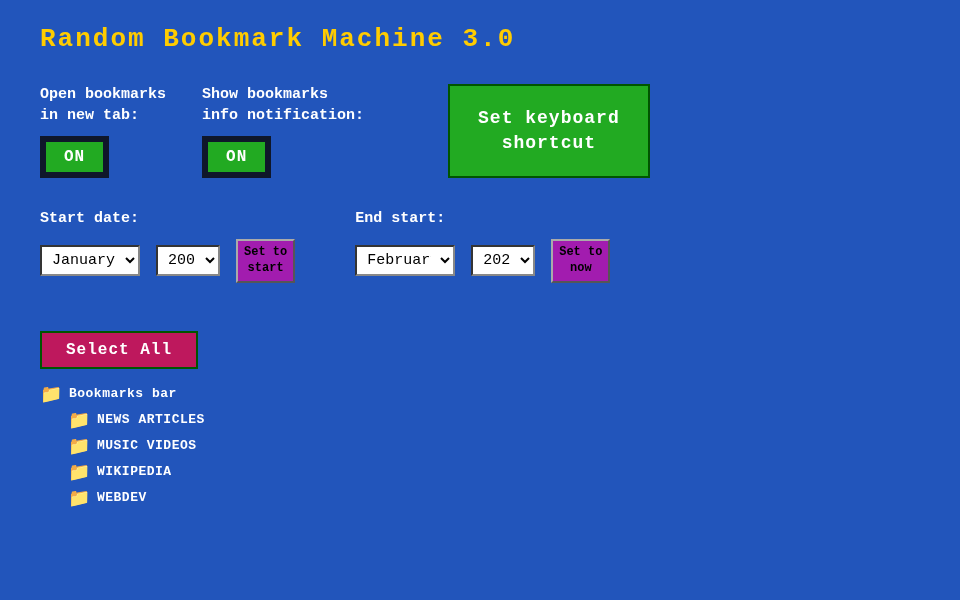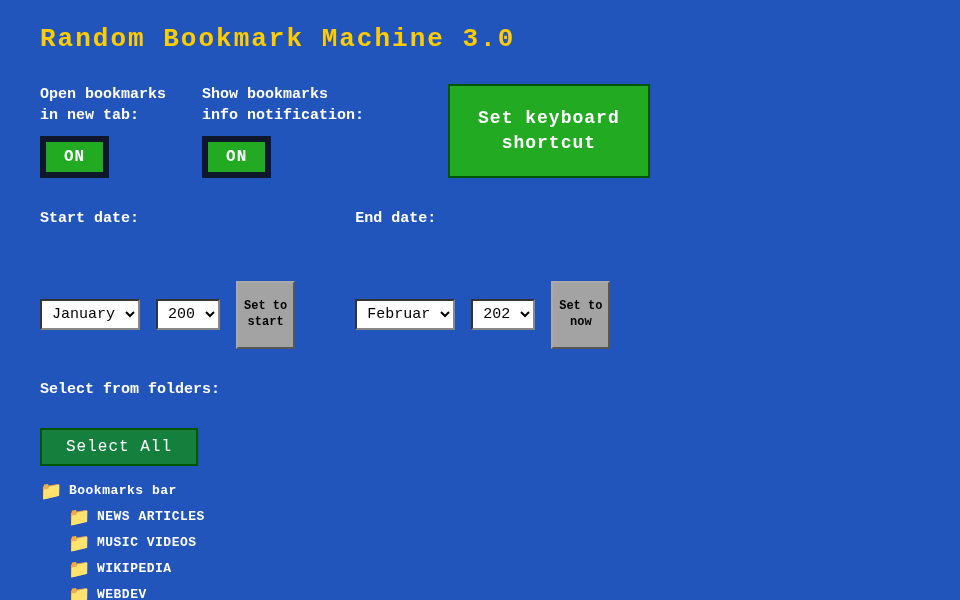--- a/index.html
+++ b/index.html
@@ -81,64 +81,63 @@
 
     .date-group {
       display: flex;
       flex-direction: column;
     }
 
     .date-controls {
       display: flex;
       align-items: center;
       gap: 16px;
-      margin-top: 42px;
     }
 
     .date-select {
       font-family: 'Courier New', Courier, monospace;
       font-size: 15px;
       padding: 4px 6px;
       background: #ffffff;
       color: #000000;
       border: 2px inset #888;
     }
 
     .date-year {
       width: 64px;
     }
 
     .date-month {
       width: 100px;
     }
 
     .date-action-btn {
-      background-color: #a3a3a3;
+      background-color: #a21caf;
       color: #000000;
       border: 2px outset #aaaaaa;
       font-family: 'Courier New', Courier, monospace;
       font-size: 12px;
       font-weight: bold;
-      padding: 16px 6px;
+      padding: 4px 6px;
       cursor: pointer;
       line-height: 1.3;
       text-align: center;
     }
 
     .folders-section {
       margin-bottom: 16px;
     }
 
     .select-all-btn {
-      background-color: #15803d;
+      background-color: #be185d;
       color: #ffffff;
       border: 2px solid #005500;
       font-family: 'Courier New', Courier, monospace;
       font-size: 16px;
-      font-weight: normal;
+      font-weight: bold;
       padding: 8px 24px;
       cursor: pointer;
       letter-spacing: 1px;
       margin-bottom: 14px;
     }
 
     .folder-list {
       list-style: none;
       padding: 0;
       margin: 0;
@@ -228,21 +227,21 @@
           <option>2008</option>
         </select>
         <button class="date-action-btn">
           <span>Set to</span><br>
           <span>start</span>
         </button>
       </div>
     </div>
 
     <div class="date-group">
-      <div class="section-label">End date:</div>
+      <div class="section-label">End start:</div>
       <div class="date-controls">
         <select class="date-select date-month">
           <option>January</option>
           <option selected="">February</option>
           <option>March</option>
           <option>April</option>
           <option>May</option>
           <option>June</option>
           <option>July</option>
           <option>August</option>
@@ -257,21 +256,20 @@
         <button class="date-action-btn">
           <span>Set to</span><br>
           <span>now</span>
         </button>
       </div>
     </div>
 
   </div>
 
   <div class="folders-section">
-    <div class="section-label">Select from folders:</div>
     <br>
     <button class="select-all-btn">Select All</button>
 
     <ul class="folder-list">
       <li class="folder-item">
         <span class="folder-icon yellow">📁</span>
         <span>Bookmarks bar</span>
       </li>
       <li class="folder-item sub">
         <span class="folder-icon gray">📁</span>

